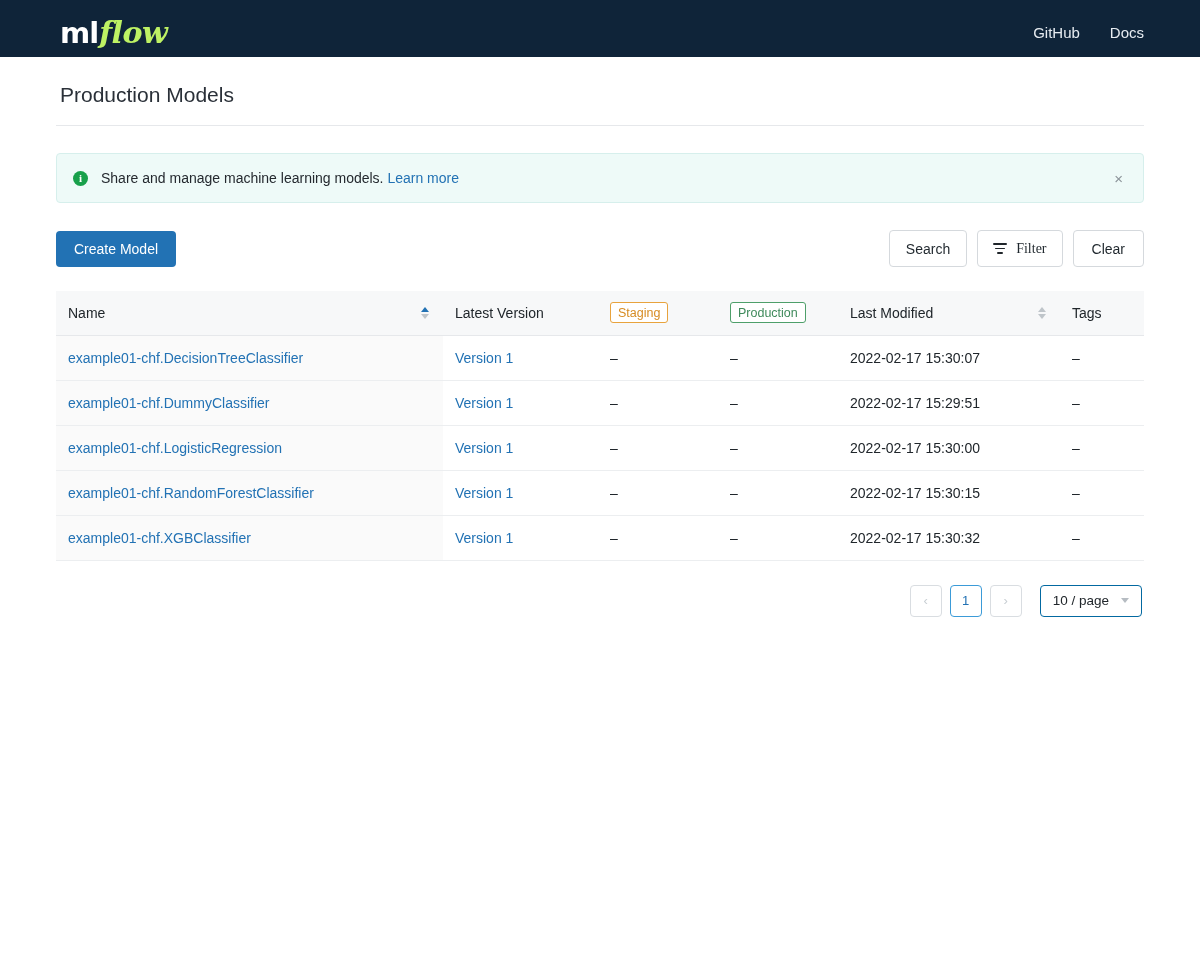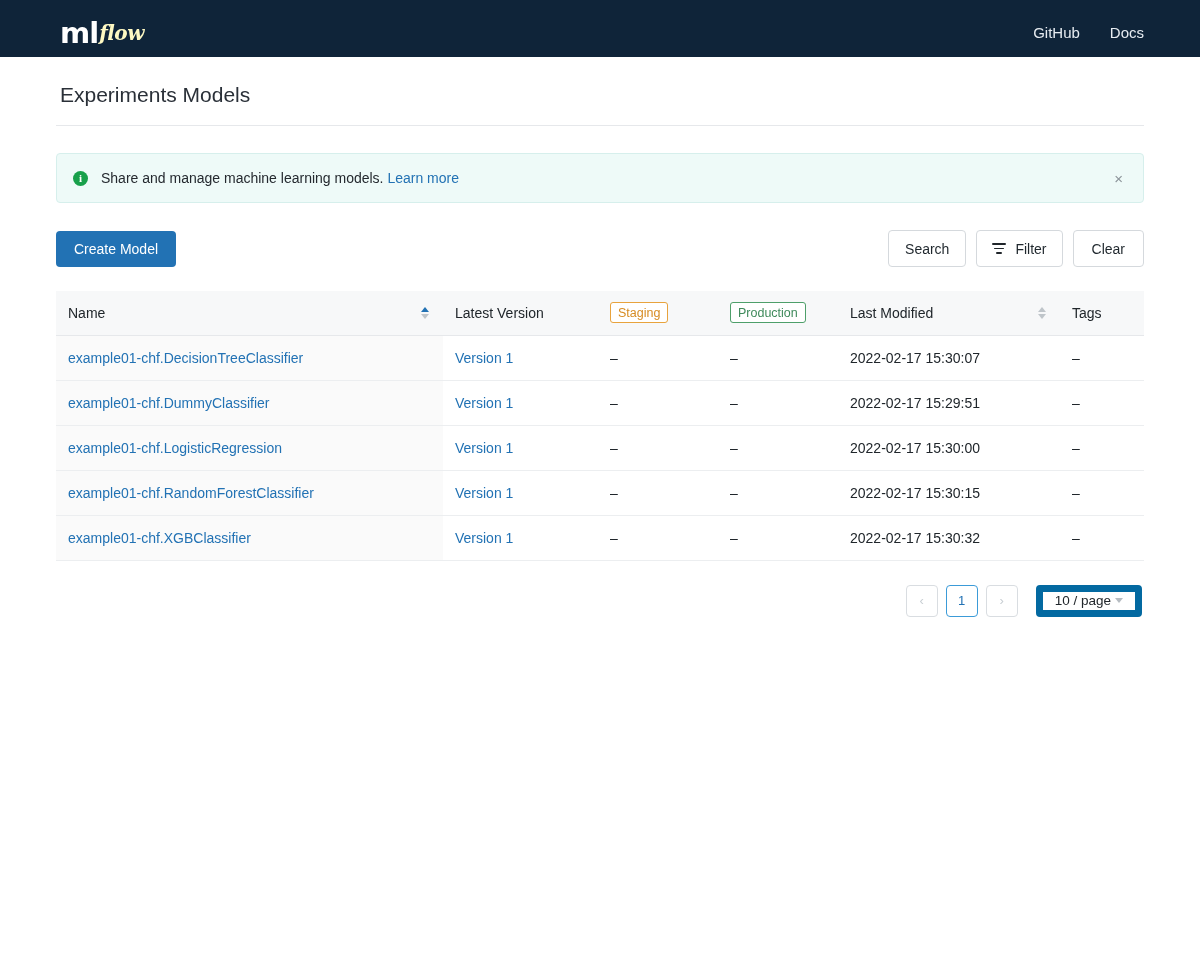--- a/index.html
+++ b/index.html
@@ -37,25 +37,25 @@
     user-select: none;
   }
   .logo .ml {
     color: #ffffff;
     font-weight: 700;
     font-family: "DejaVu Sans", sans-serif;
     font-size: 29px;
     letter-spacing: -1px;
   }
   .logo .flow {
-    color: #fef9c3;
+    color: #bef264;
     font-style: italic;
     font-weight: 700;
     font-family: "DejaVu Serif", serif;
-    font-size: 20px;
+    font-size: 30px;
     margin-left: 1px;
     letter-spacing: -0.5px;
   }
   .nav-tabs { display: flex; align-items: stretch; }
   .nav-tab {
     display: flex;
     align-items: center;
     padding: 0 14px;
     color: #e7ecf1;
     font-size: 15px;
@@ -200,21 +200,21 @@
     font-family: inherit;
     color: #1f272d;
     cursor: pointer;
     display: flex;
     align-items: center;
     justify-content: center;
     padding: 0 16px;
     white-space: nowrap;
   }
   .btn-search { margin-left: 12px; }
-  .btn-filter { margin-left: 10px; gap: 9px; padding: 10px 15px; }
+  .btn-filter { margin-left: 10px; gap: 9px; padding: 10px 15px; font-family: Liberation Serif, serif; }
   .btn-clear { margin-left: 10px; padding: 0 18px; }
   .filter-icon { display: flex; flex-direction: column; gap: 2.5px; align-items: center; }
   .filter-icon i { display: block; height: 1.7px; background: #20262b; border-radius: 1px; }
   .filter-icon i:nth-child(1) { width: 14px; }
   .filter-icon i:nth-child(2) { width: 10px; }
   .filter-icon i:nth-child(3) { width: 6px; }
 
   
   .table {
     width: 100%;
@@ -307,27 +307,27 @@
     font-size: 13px;
     color: #20262b;
     cursor: pointer;
     font-family: inherit;
   }
   .page-btn.disabled { color: #c8ced3; cursor: default; }
   .page-btn.active { border-color: #3b9bd8; color: #2272b4; }
   .page-size {
     height: 32px;
     min-width: 100px;
-    border: 7px solid #0369a1;
+    border: 1px solid #0369a1;
     border-radius: 4px;
     background: #ffffff;
     display: flex;
     align-items: center;
     justify-content: center;
-    gap: 4px;
+    gap: 12px;
     font-size: 13.5px;
     color: #20262b;
     padding: 0 12px;
     margin-left: 10px;
     cursor: pointer;
   }
   .chev-down {
     width: 0; height: 0;
     border-left: 4px solid transparent;
     border-right: 4px solid transparent;
@@ -345,21 +345,21 @@
     </div>
   </div>
   <div class="nav-right">
     <a class="nav-link">GitHub</a>
     <a class="nav-link">Docs</a>
   </div>
 </div>
 
 <div class="page">
 
-  <h1 class="page-title">Experiments Models</h1>
+  <h1 class="page-title">Production Models</h1>
   <div class="title-divider"></div>
 
   <div class="alert">
     <div class="alert-icon">i</div>
     <div class="alert-text">
       <span>Share and manage machine learning models.</span>
       <a class="alert-link">Learn more</a>
     </div>
     <div class="alert-close">×</div>
   </div>

